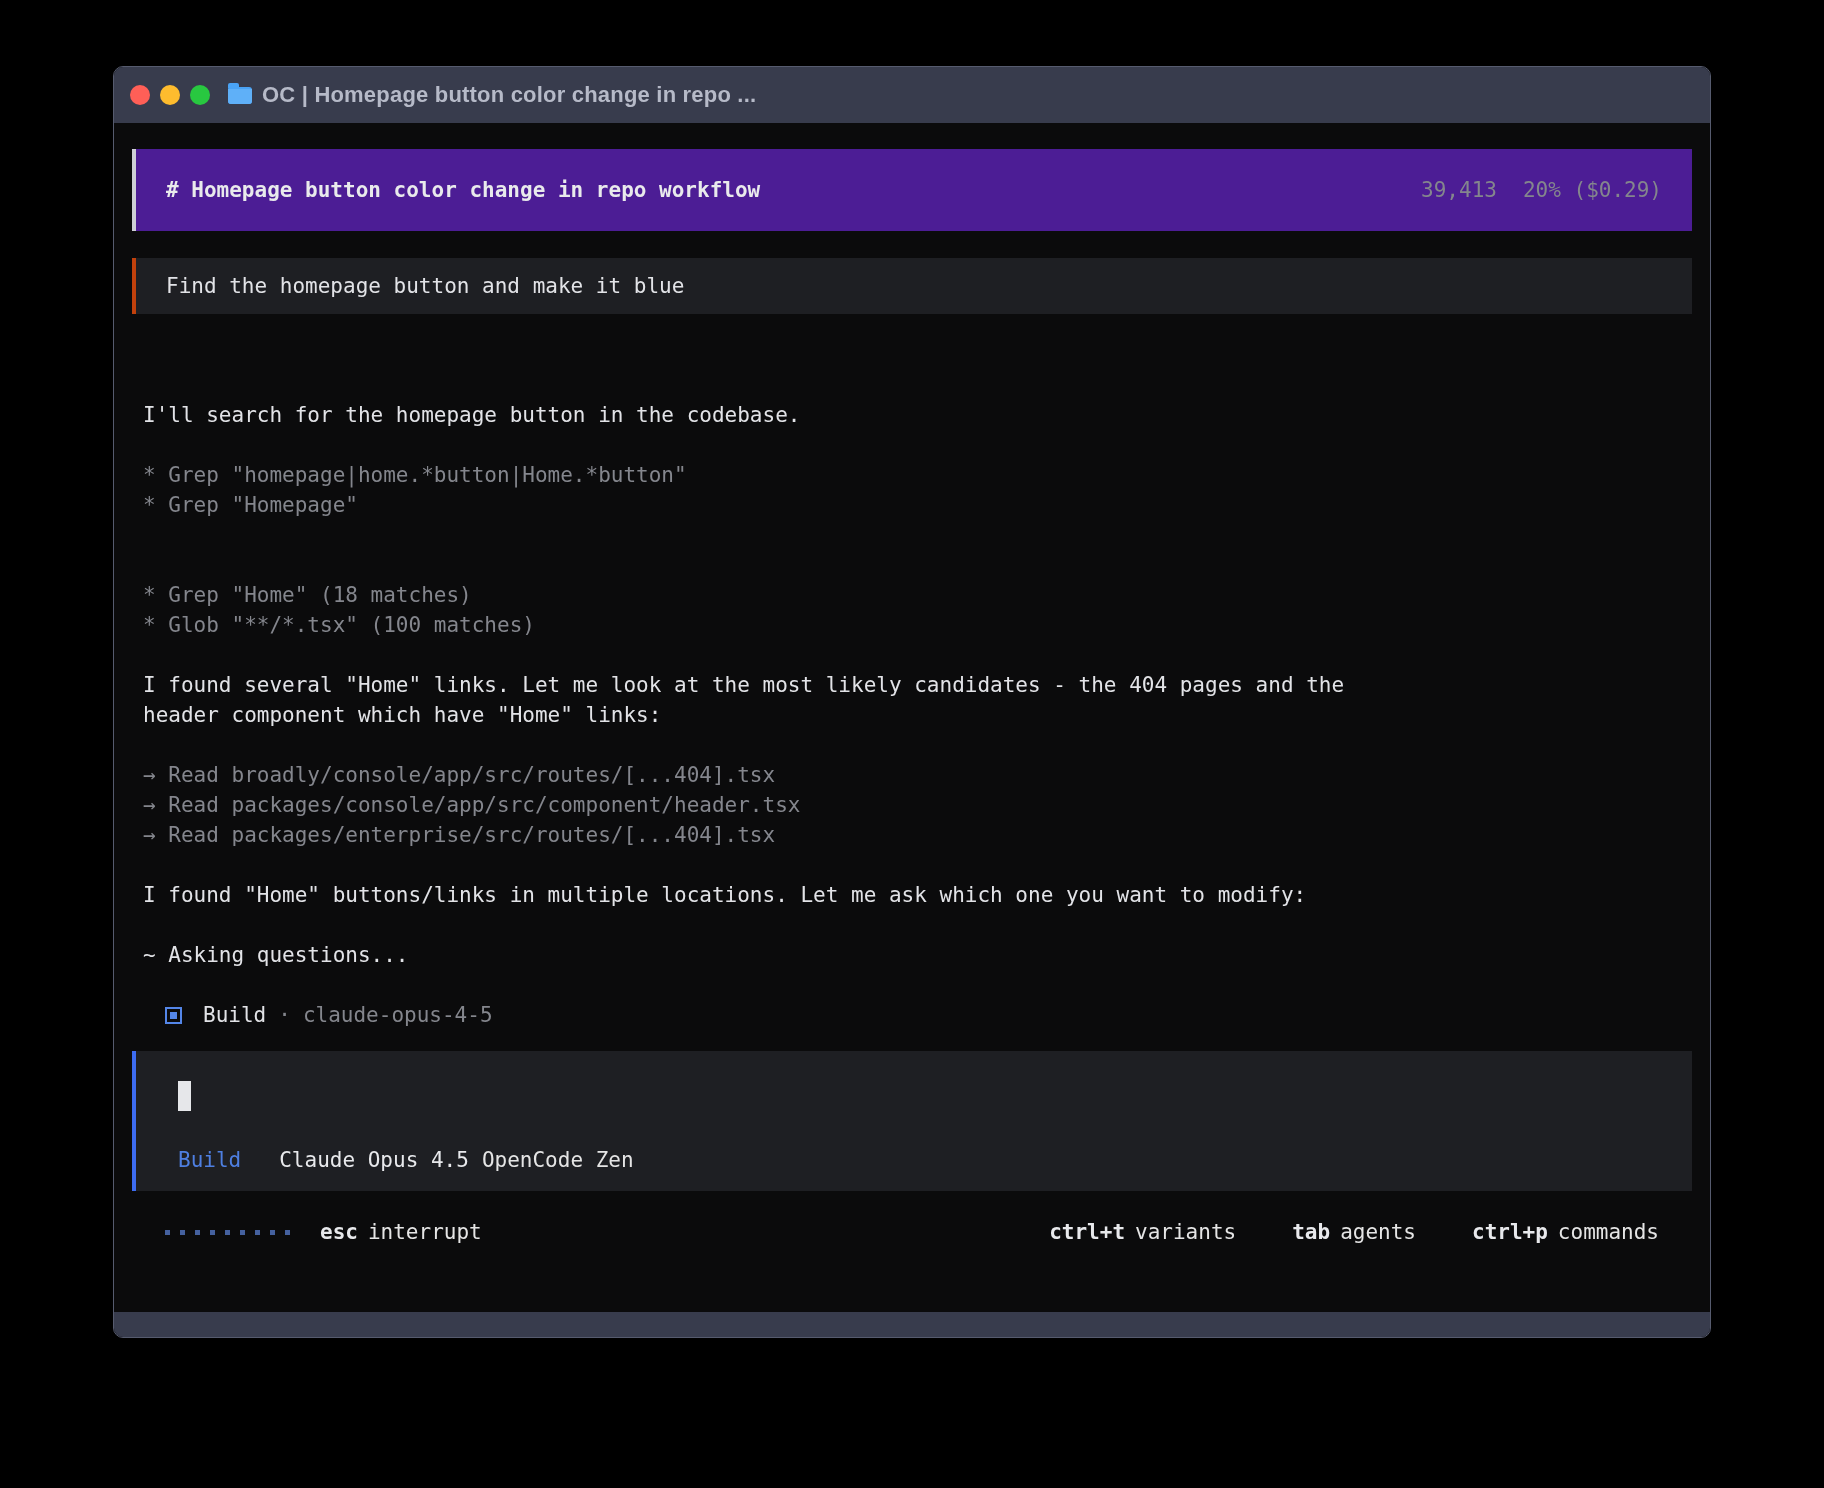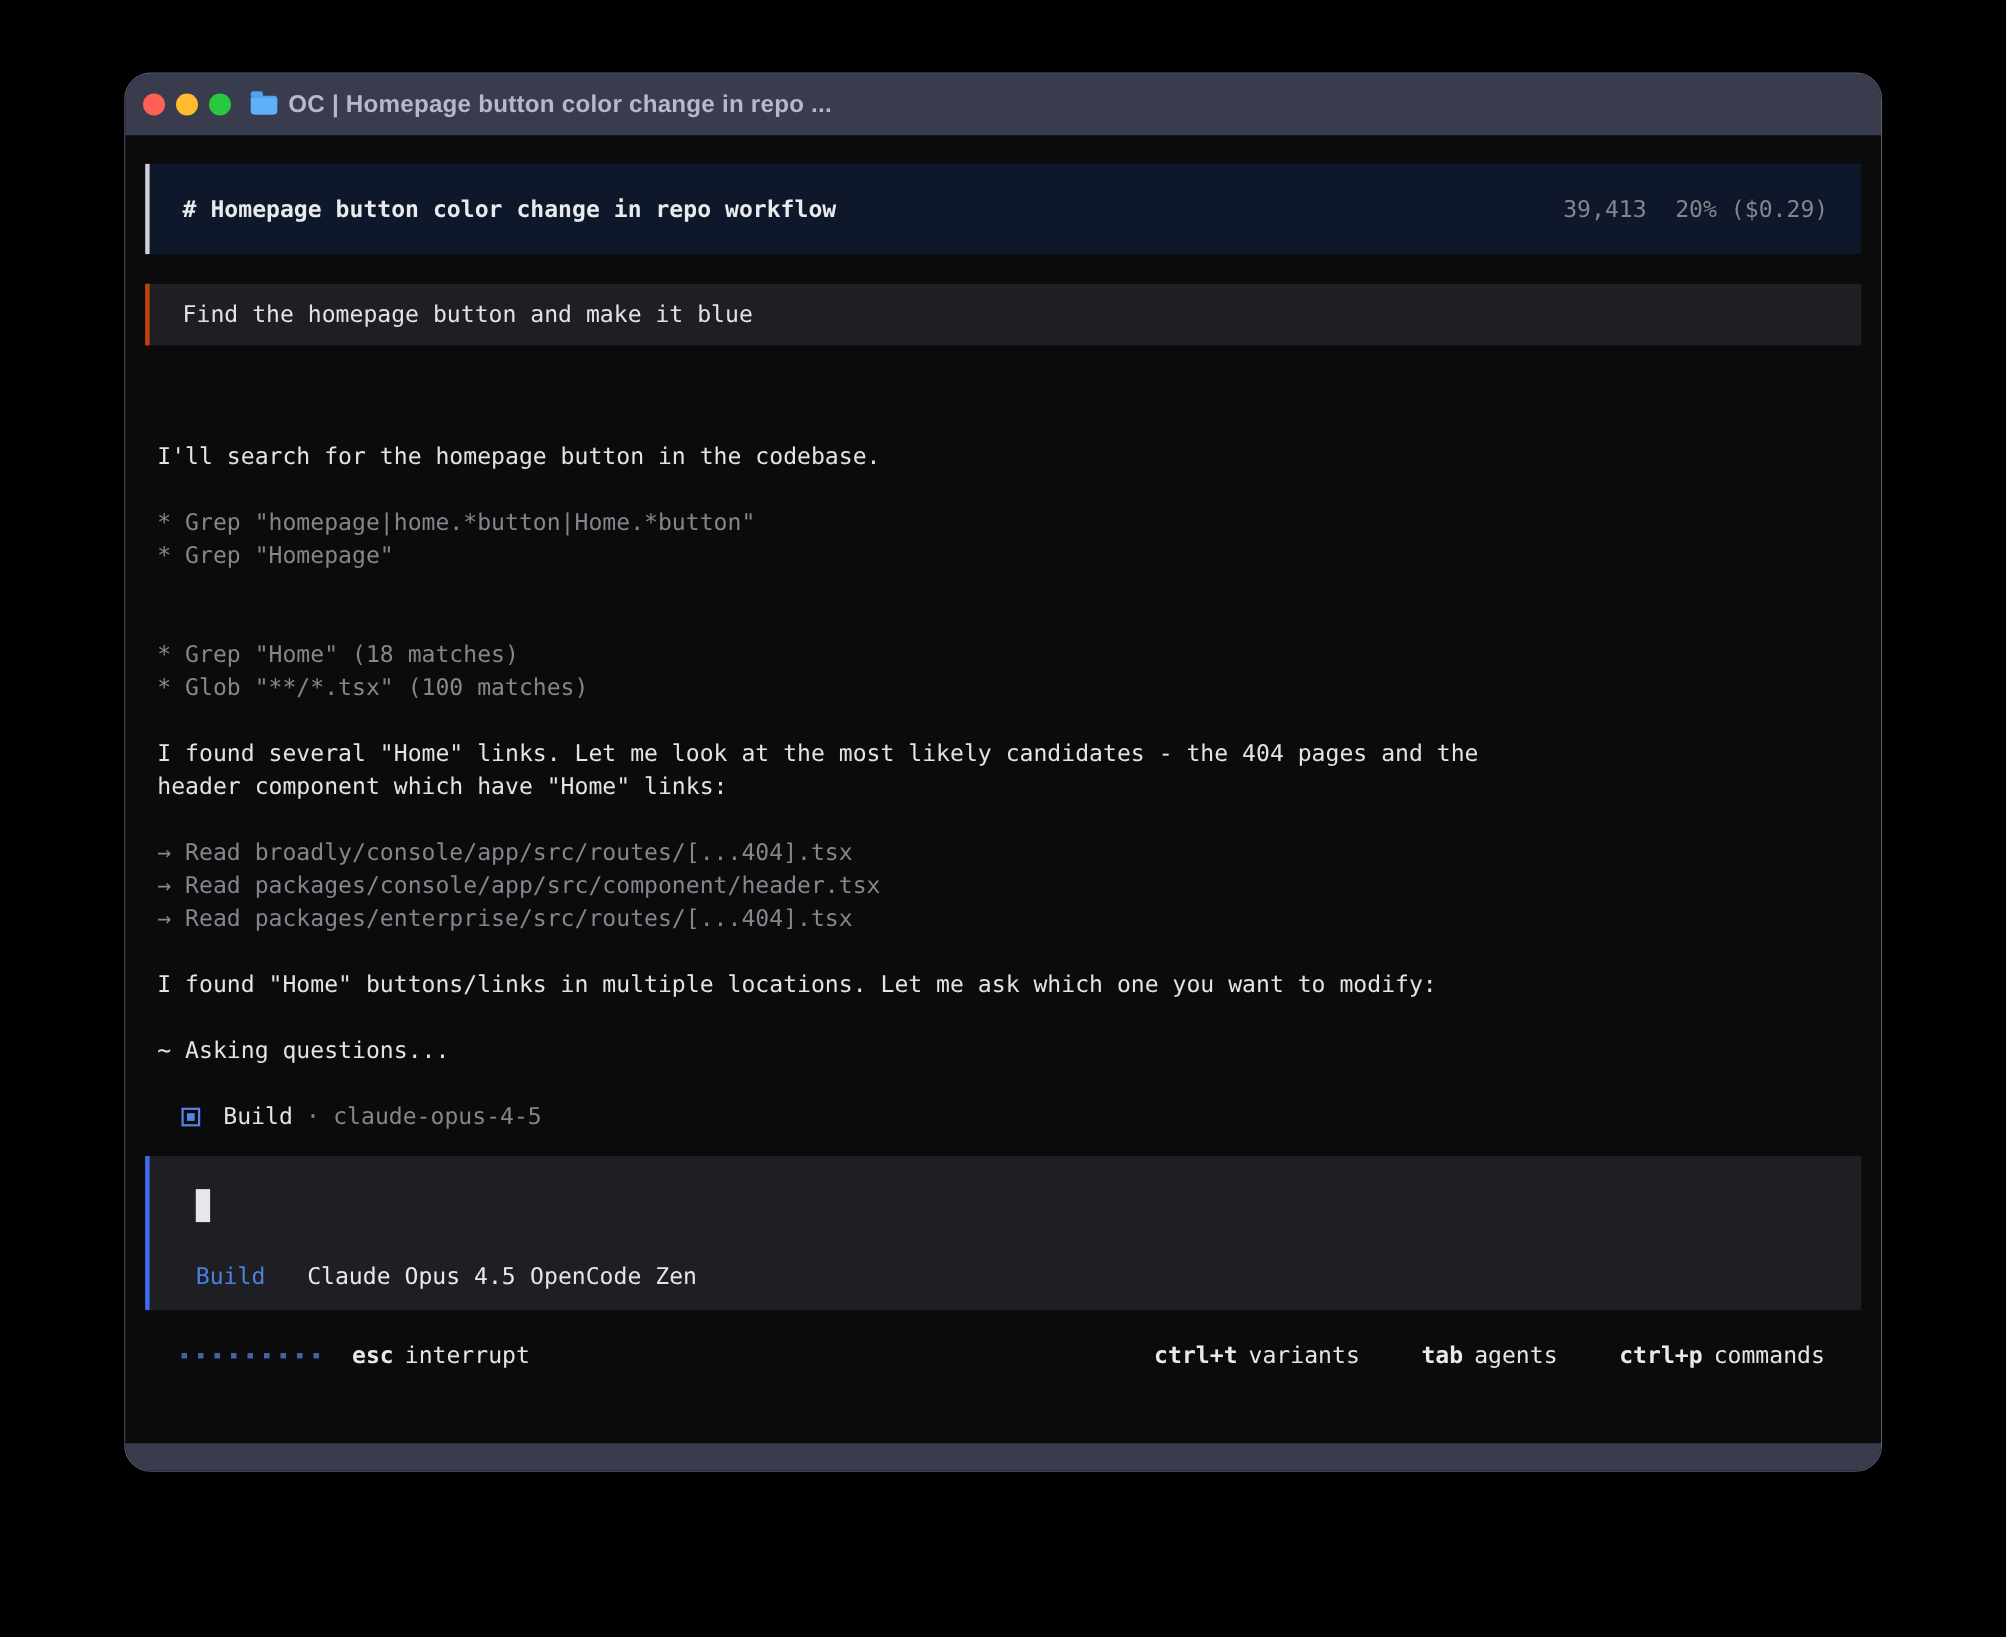--- a/index.html
+++ b/index.html
@@ -1,40 +1,40 @@
 <!DOCTYPE html>
 <html><head>
 <meta charset="utf-8">
 <style>
   * { margin:0; padding:0; box-sizing:border-box; }
   html,body { width:1824px; height:1488px; background:#000; overflow:hidden; }
   body { font-family:"DejaVu Sans Mono", monospace; }
 
   .window {
     position:absolute; left:113px; top:66px; width:1598px; height:1272px;
-    border-radius:24px; border:1px solid #565b6e; background:#0b0b0c;
+    border-radius:10px; border:1px solid #565b6e; background:#0b0b0c;
     display:flex; flex-direction:column; overflow:hidden;
   }
   .titlebar {
     height:56px; background:#383c4d; flex:0 0 auto;
     display:flex; align-items:center; padding:0 16px; position:relative;
   }
   .lights { display:flex; gap:10px; align-items:center; }
   .light { width:20px; height:20px; border-radius:50%; }
   .light.red{ background:#ff5f57; } .light.yellow{ background:#febc2e; } .light.green{ background:#28c840; }
   .folder { width:24px; height:17px; background:#4aa3f5; border-radius:2px 3px 3px 3px; position:relative; margin:0 10px 0 18px; }
   .folder::before { content:""; position:absolute; top:-4px; left:0; width:11px; height:5px; background:#4aa3f5; border-radius:2px 2px 0 0; }
   .folder::after { content:""; position:absolute; top:2px; left:0; width:24px; height:15px; background:#5fb0f8; border-radius:0 0 3px 3px; }
   .title { font-family:"Liberation Sans", sans-serif; font-weight:bold; font-size:22px; color:#b6bac8; letter-spacing:.2px; }
 
   .content { flex:1 1 auto; background:#0b0b0c; padding:26px 0 0 0; font-size:21px; display:flex; flex-direction:column; }
 
   .block { margin:0 18px; }
   .session-header {
-    background:#0f172a; border-left:4px solid #ced0d6;
+    background:#4c1d95; border-left:4px solid #ced0d6;
     height:82px; display:flex; align-items:center; padding:0 30px;
   }
   .session-title { color:#e9eaec; font-weight:bold; }
   .session-stats { margin-left:auto; color:#84868d; display:flex; }
   .session-stats .pct { margin-left:26px; }
 
   .user-block {
     background:#1e1f23; border-left:4px solid #c2410c;
     height:56px; display:flex; align-items:center; padding:0 30px;
     margin-top:27px; color:#e2e3e7;

